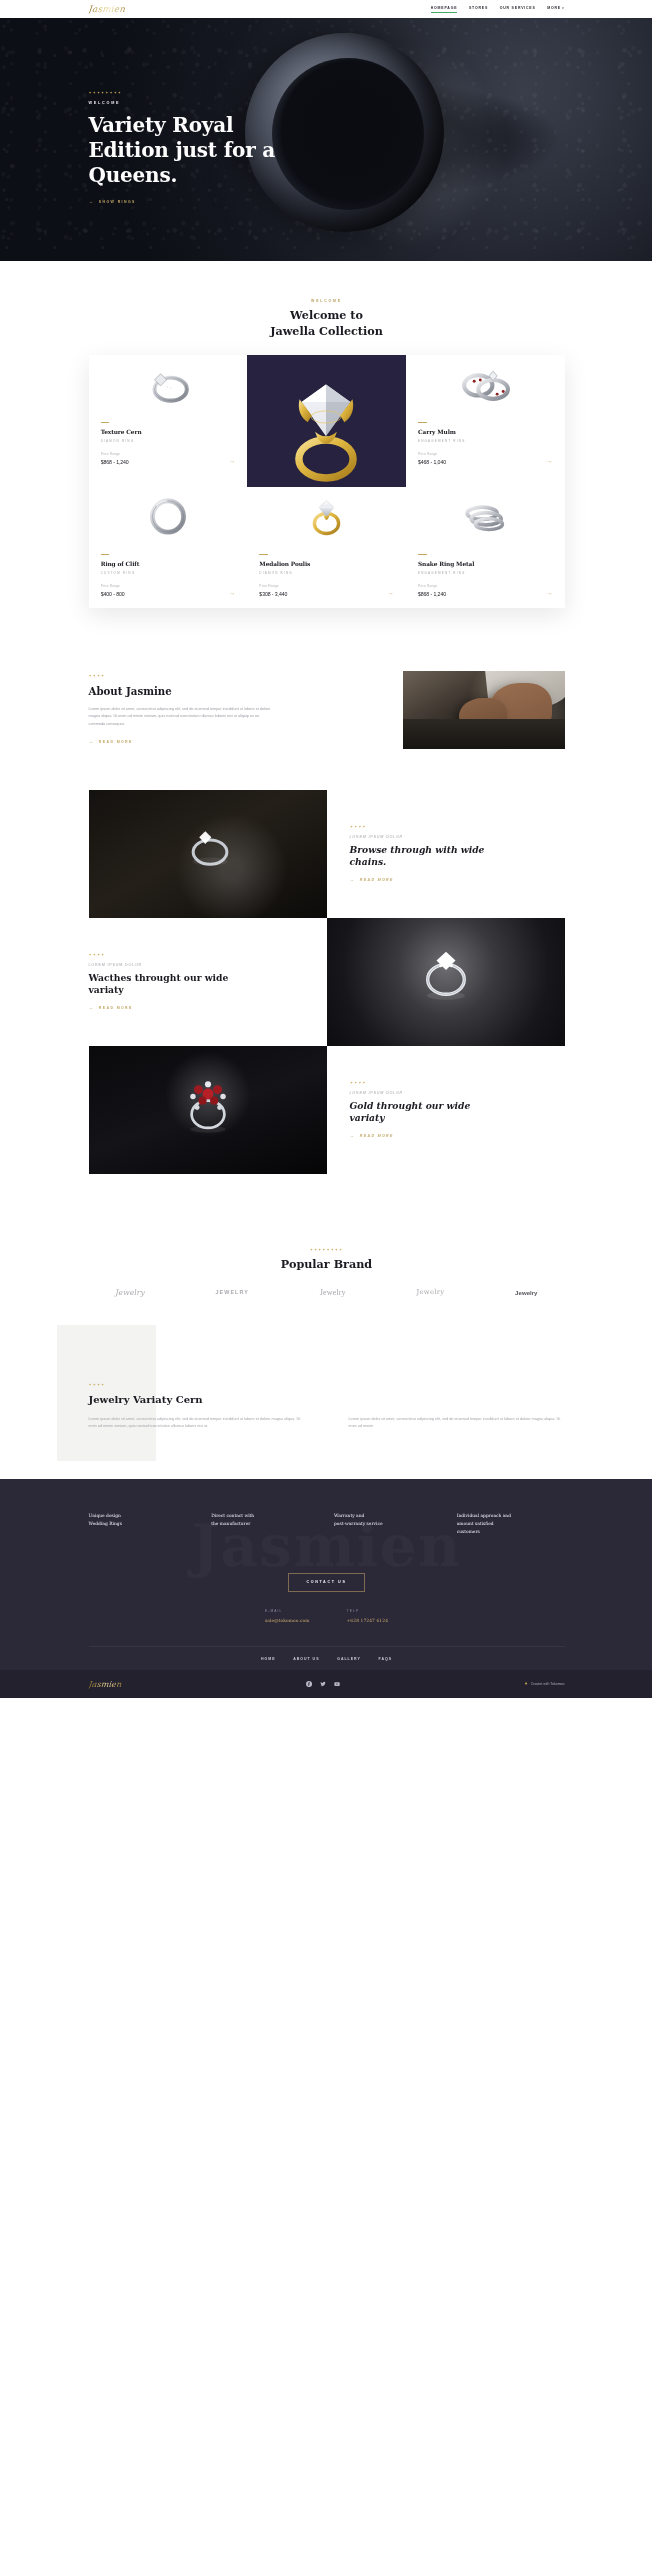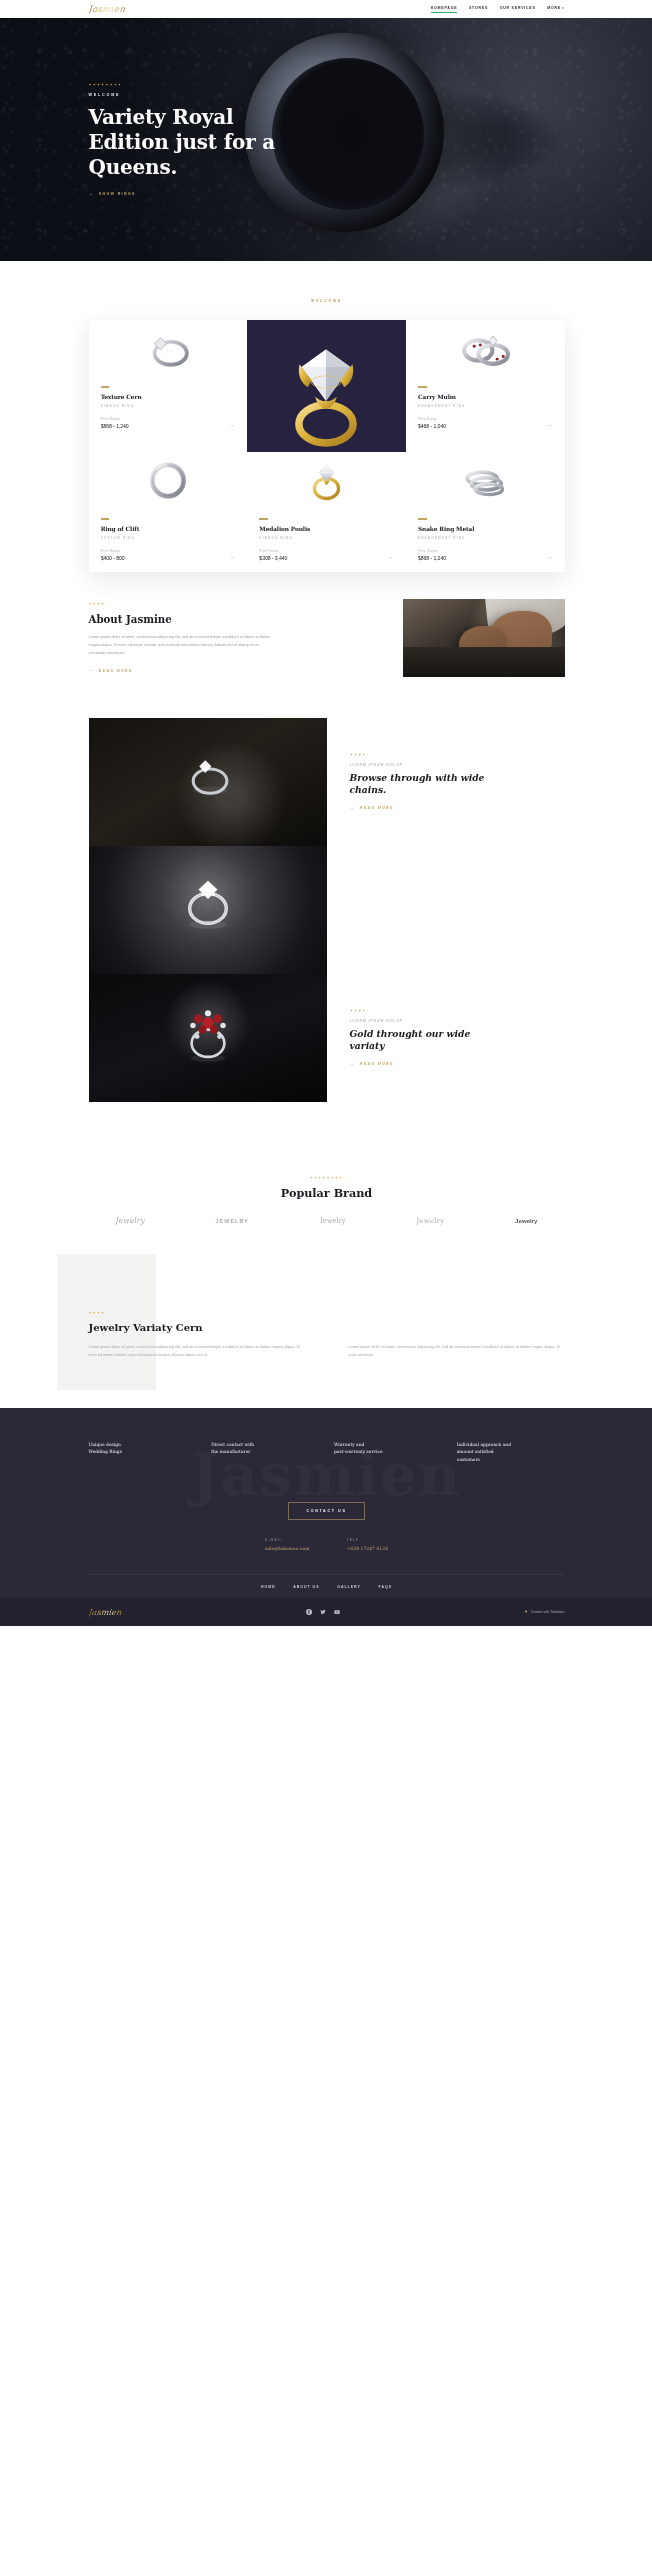--- a/index.html
+++ b/index.html
@@ -76,21 +76,21 @@
       radial-gradient(circle at 38% 34%, #888d9b 0%, #555b69 28%, #2b2f3a 58%, #14171e 82%);
     box-shadow: inset -12.2px -6.8px 33px rgba(0,0,0,.75), 0 0 41px rgba(0,0,0,.5);
     filter: blur(0.3px);
   }
   .hero-moon::after {
     content:""; position:absolute; left:27px; top:24.5px;
     width: 152px; height: 152px; border-radius:50%;
     background: radial-gradient(circle at 52% 48%, #0a0c11 0%, #0b0d13 62%, rgba(11,13,19,.2) 88%, transparent 100%);
   }
   .hero-inner {
-    position: relative; z-index: 3; width: 476px; margin: 8px auto;
+    position: relative; z-index: 3; width: 476px; margin: 16px auto;
     padding-top: 58px;
   }
   .dots-gold { color:#c9a956; letter-spacing:1.1px; font-size:3.7px; line-height:1; }
   .hero .eyebrow {
     margin-top: 5.4px; font-size: 3.7px; letter-spacing: 1.8px;
     color: #e9e9ee; text-transform: uppercase; font-weight: 600;
   }
   .hero h1 {
     margin-top: 7.5px;
     font-family: "DejaVu Serif", serif;
@@ -142,21 +142,21 @@
     margin-top: 8.8px; display:flex; align-items:flex-end; justify-content: space-between;
   }
   .price-label { font-size: 3.3px; color: #b5b5bb; letter-spacing:0.1px; }
   .price-val { font-size: 5.2px; color: #1b1b22; margin-top: 2.7px; letter-spacing:-0.1px; }
   .go-arrow { color: #c2a55f; font-size: 6.1px; line-height: 1; padding-bottom: 0.7px; }
 
   
   .ring-svg { display:block; }
 
   
-  .sec-about { padding: 27px 0 41px; }
+  .sec-about { padding: 63px 0 41px; }
   .about-grid { display: grid; grid-template-columns: 204px 1fr; gap: 27px; align-items: center; }
   .dots4 { color:#c9a956; letter-spacing:1.1px; font-size:3.7px; line-height:1; }
   h2.blk {
     font-family: "DejaVu Serif", serif; font-weight: 700; font-size: 10.2px;
     color: #1b1b22; margin-top: 6.1px; line-height: 1.25;
   }
   p.body {
     margin-top: 8.2px; font-size: 3.8px; line-height: 2.05; color: #9d9da5; max-width: 182px;
   }
   .about-photo {
@@ -326,20 +326,24 @@
       <a href="#" class="link-cta">
         <span class="ar">→</span>
         <span>SHOW RINGS</span>
       </a>
     </div>
   </section>
 
   <section class="sec-welcome">
     <div class="wrap center">
       <div class="kicker">WELCOME</div>
+      <h2 class="sec-title">
+        <span>Welcome to</span><br>
+        <span>Jawella Collection</span>
+      </h2>
     </div>
 
     <div class="cards">
 
       <div class="card">
         <div class="card-img">
           <svg class="ring-svg" width="52" height="39" viewBox="0 0 76 58">
             <defs>
                 <linearGradient id="silv" x1="0" y1="0" x2="1" y2="1">
               <stop offset="0" stop-color="#f2f3f5"></stop>
@@ -530,20 +534,29 @@
         <div class="eyebrow-grey">LOREM IPSUM DOLOR</div>
         <h2 class="feat">Browse through with wide chains.</h2>
         <a href="#" class="link-cta dark">
           <span class="ar">→</span>
           <span>READ MORE</span>
         </a>
       </div>
     </div>
 
     <div class="split">
+      <div class="txt pr">
+        <div class="dots4">✦✦✦✦</div>
+        <div class="eyebrow-grey">LOREM IPSUM DOLOR</div>
+        <h2 class="feat">Wacthes throught our wide variaty</h2>
+        <a href="#" class="link-cta dark">
+          <span class="ar">→</span>
+          <span>READ MORE</span>
+        </a>
+      </div>
       <div class="ph dark2">
         <svg class="gem-ring" width="65" height="57" viewBox="0 0 96 84">
           <ellipse cx="48" cy="50" rx="27" ry="22" fill="none" stroke="#e6e9ee" stroke-width="5"></ellipse>
           <ellipse cx="48" cy="50" rx="27" ry="22" fill="none" stroke="#8d919a" stroke-width="1.2" opacity=".6"></ellipse>
           <path d="M34 22 l14 -13 l14 13 l-14 14 z" fill="#ffffff"></path>
           <circle cx="40" cy="30" r="2" fill="#fff"></circle>
             <circle cx="56" cy="30" r="2" fill="#fff"></circle>
           <ellipse cx="48" cy="74" rx="28" ry="6" fill="#ffffff" opacity=".1"></ellipse>
         </svg>
       </div>

